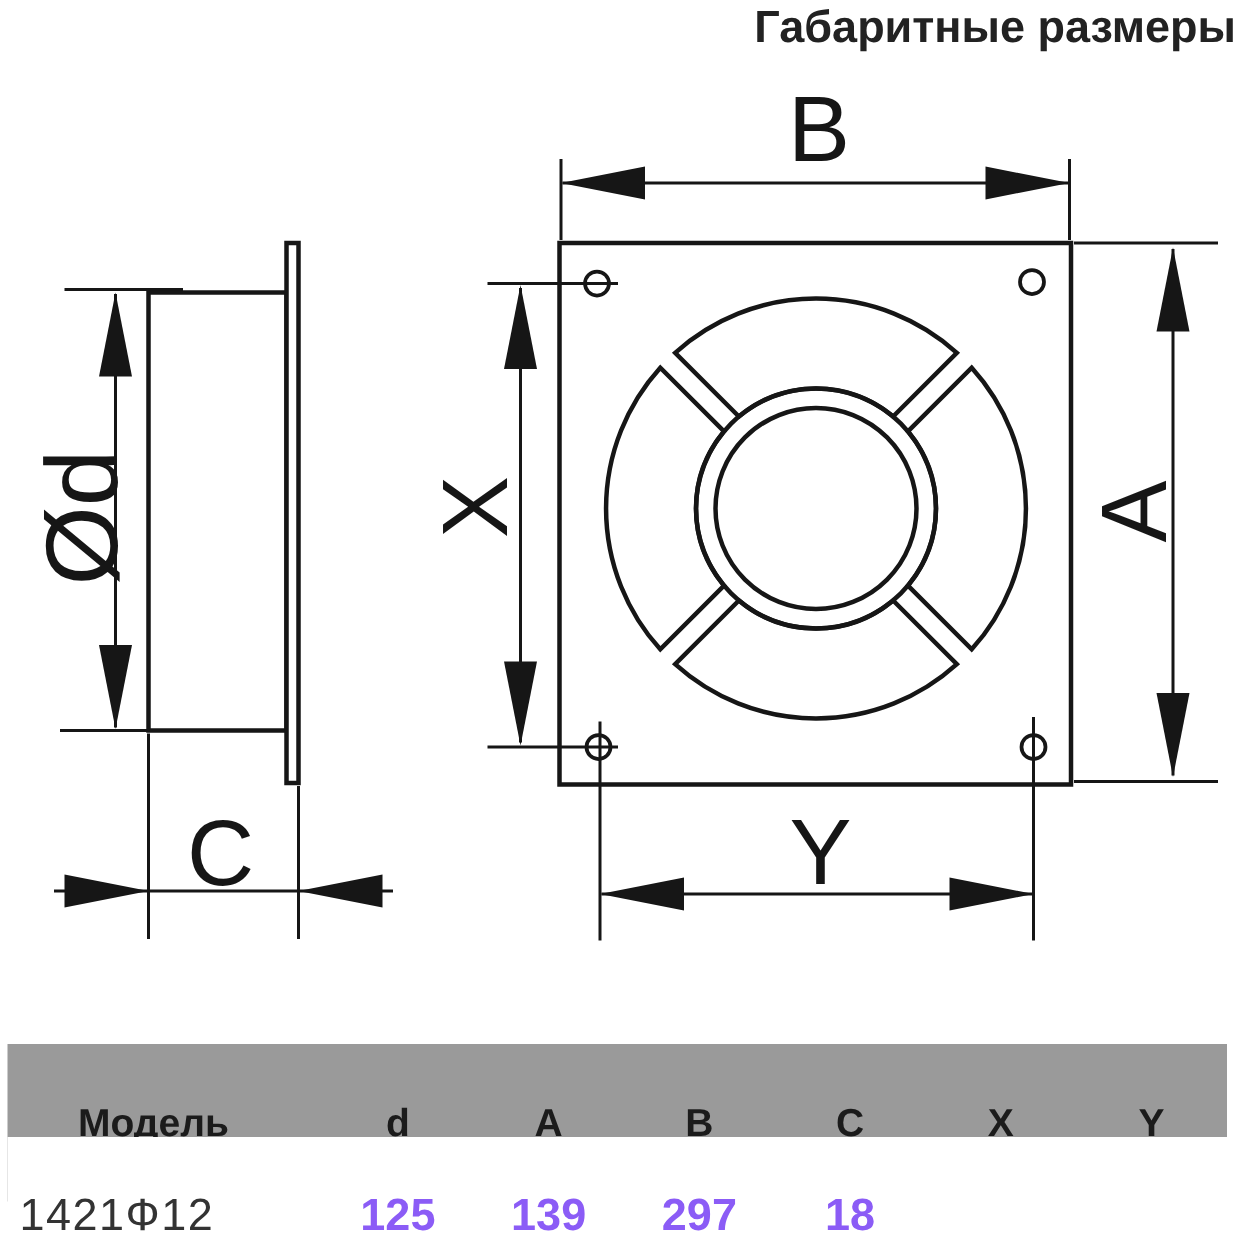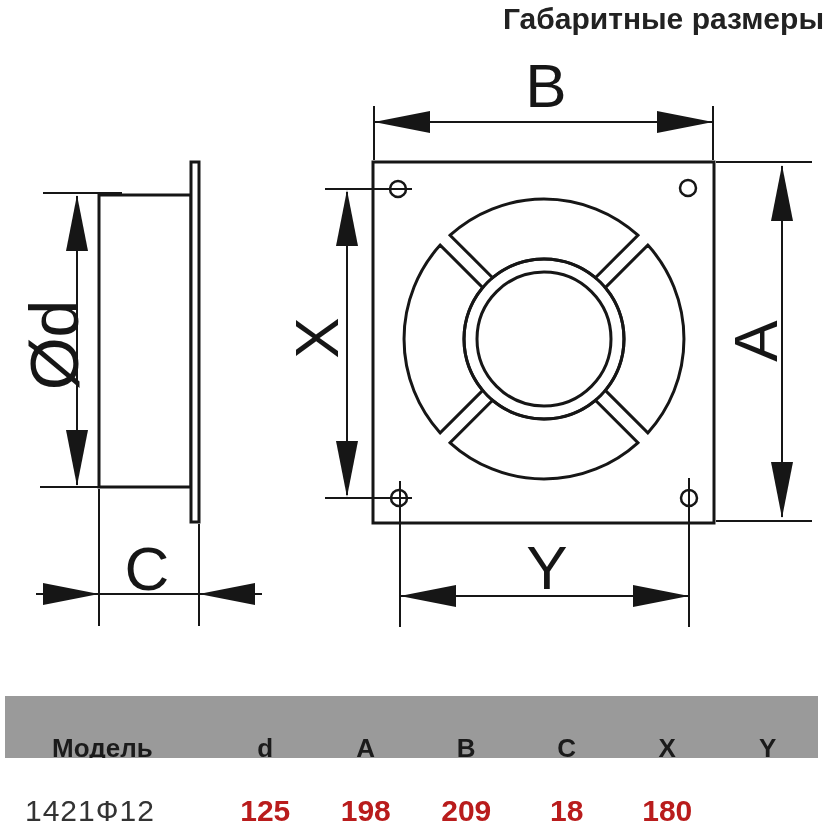--- a/index.html
+++ b/index.html
@@ -73,31 +73,30 @@
     color: #1b1b1b;
     text-align: center;
   }
   .th-cell.model {
     text-align: left;
     padding-left: 47px;
   }
   .td-cell {
     font-size: 30px;
     font-weight: 700;
-    color: #b91c1c;
+    color: #8b5cf6;
     text-align: center;
     padding-bottom: 2px;
   }
   .td-cell.model {
     text-align: left;
     padding-left: 8px;
     font-weight: 400;
     color: #333333;
     letter-spacing: 1px;
-    margin-left: 12px;
   }
 </style>
 </head>
 <body>
 
 <div class="page">
 
   <div class="page-title">Габаритные размеры</div>
 
   <svg class="drawing-svg" width="824" height="648" viewBox="0 0 824 648" stroke-linecap="butt" stroke-linejoin="miter">
@@ -191,19 +190,18 @@
     <div class="th-cell">A</div>
     <div class="th-cell">B</div>
     <div class="th-cell">C</div>
     <div class="th-cell">X</div>
     <div class="th-cell">Y</div>
   </div>
 
   <div class="spec-table-row">
     <div class="td-cell model">1421Ф12</div>
     <div class="td-cell">125</div>
-    <div class="td-cell">198</div>
-    <div class="td-cell">209</div>
+    <div class="td-cell">139</div>
+    <div class="td-cell">297</div>
     <div class="td-cell">18</div>
-    <div class="td-cell">180</div>
   </div>
 
 </div>
 
 </body></html>

